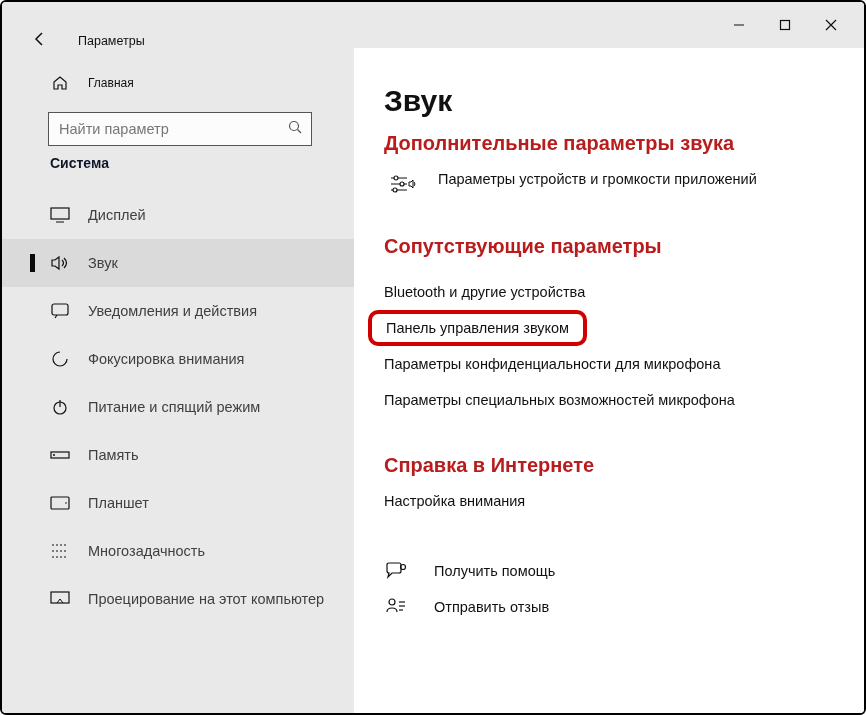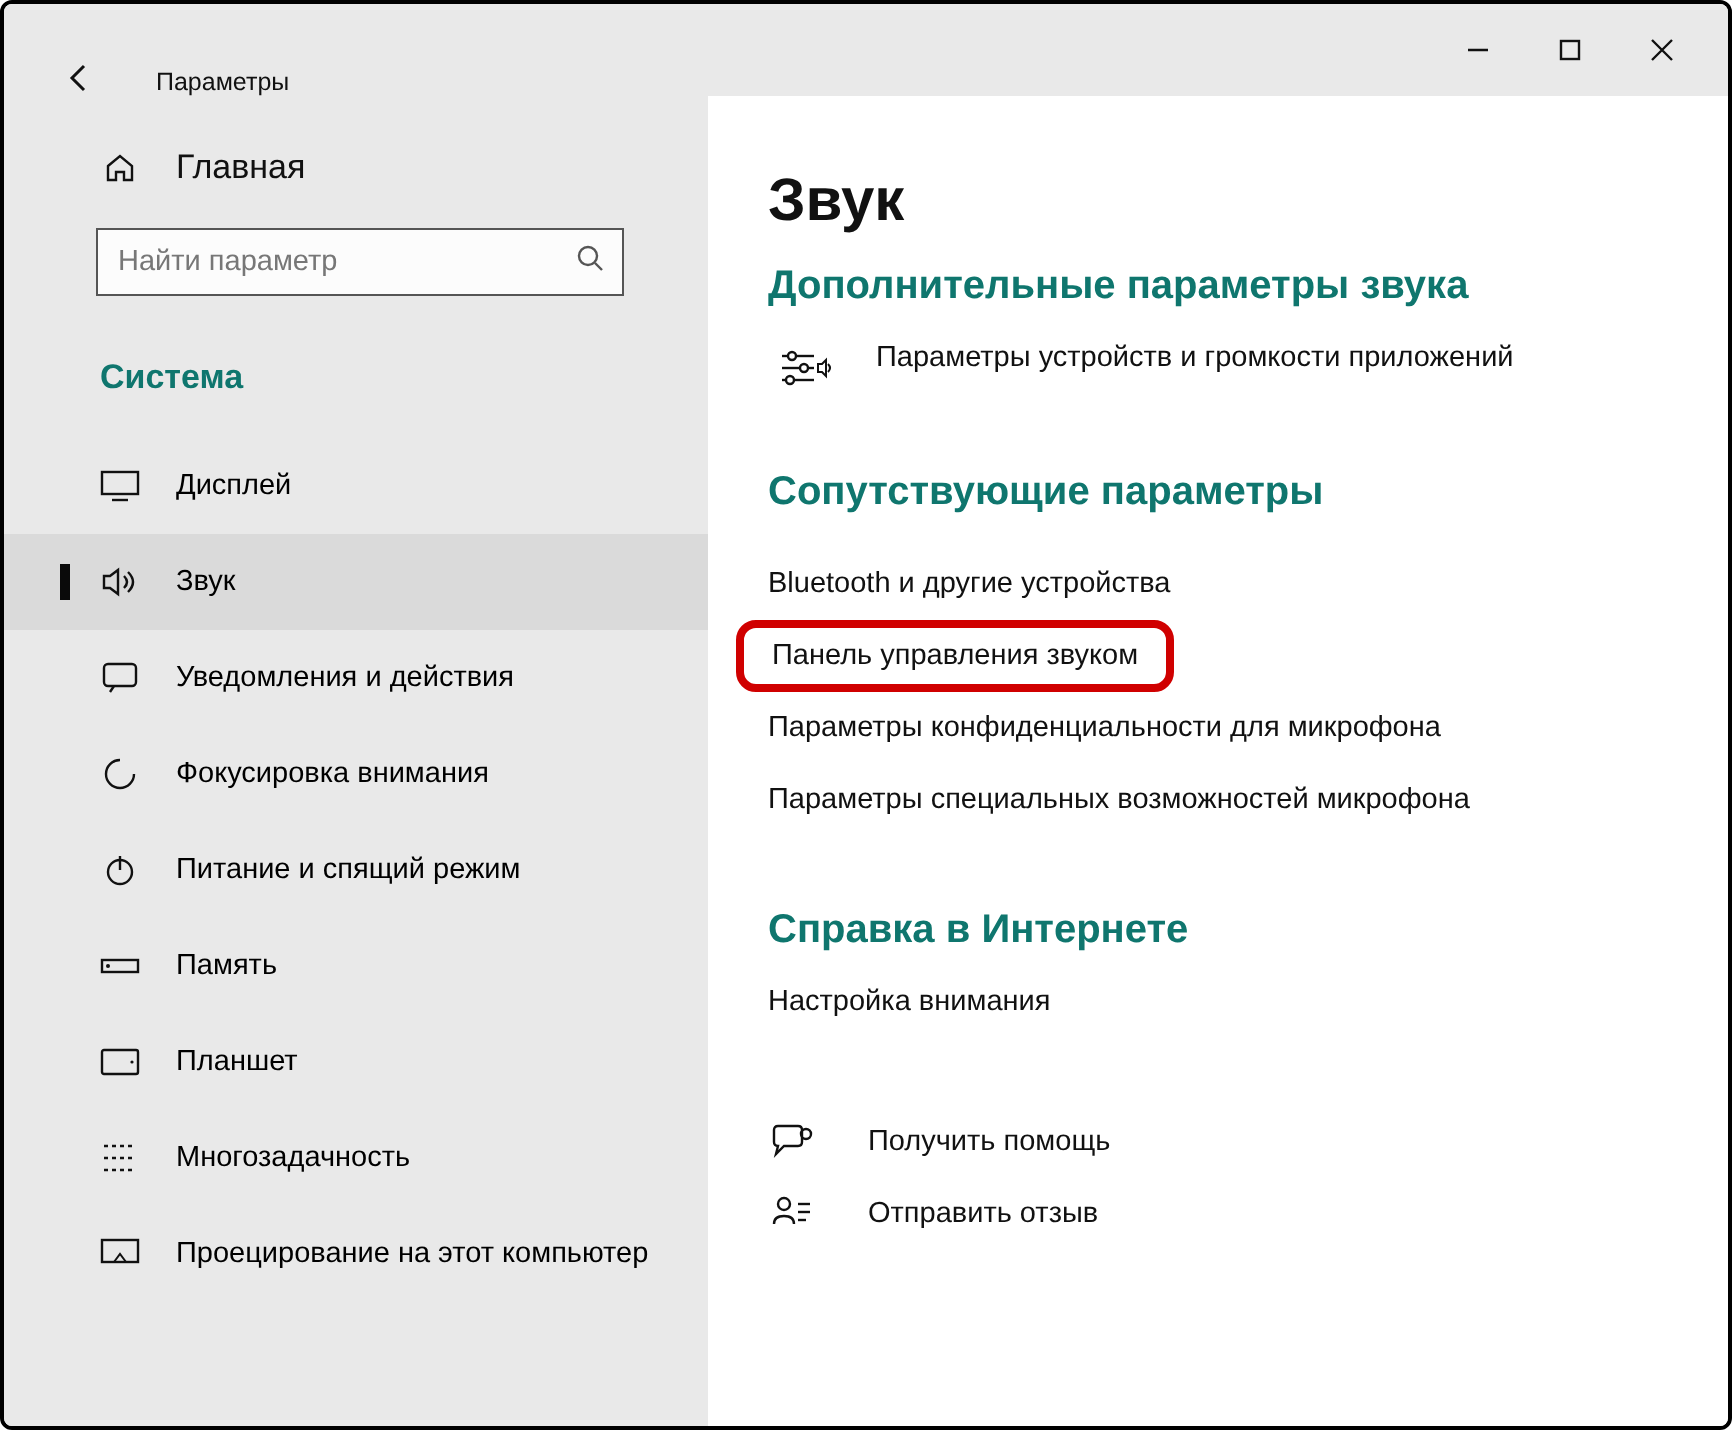--- a/index.html
+++ b/index.html
@@ -60,21 +60,21 @@
     background: #e9e9e9;
     padding: 20px 0 0 0;
     display: flex;
     flex-direction: column;
   }
   .home-row {
     display: flex;
     align-items: center;
     gap: 18px;
     padding: 6px 0 6px 48px;
-    font-size: 17px;
+    font-size: 12px;
     color: #111;
     margin-bottom: 14px;
   }
   .search-wrap {
     margin: 0 42px 0 46px;
   }
   .search-box {
     width: 100%;
     height: 34px;
     border: 1px solid #555;
@@ -87,39 +87,39 @@
     flex: 1;
     border: none;
     outline: none;
     background: transparent;
     font-size: 14.5px;
     color: #666;
     font-style: normal;
   }
   .search-input::placeholder { color: #777; }
   .category {
-    margin: 31px 0 8px 48px;
-    font-size: 17px;
+    margin: 9px 0 8px 48px;
+    font-size: 14px;
     font-weight: 600;
-    color: #0f766e;
+    color: #0f172a;
   }
   .nav {
     display: flex;
     flex-direction: column;
     margin-top: 12px;
   }
   .nav-item {
     position: relative;
     display: flex;
     align-items: center;
     gap: 18px;
     height: 48px;
     padding-left: 48px;
     font-size: 14.5px;
-    color: #000000;
+    color: #404040;
   }
   .nav-item.active {
     background: #dadada;
   }
   .nav-item.active::before {
     content: '';
     position: absolute;
     left: 28px;
     top: 15px;
     width: 5px;
@@ -140,21 +140,21 @@
   }
   h1.page-title {
     font-size: 30px;
     font-weight: 600;
     color: #111;
     margin-bottom: 14px;
   }
   h2.section-title {
     font-size: 20px;
     font-weight: 600;
-    color: #0f766e;
+    color: #b91c1c;
     margin-bottom: 16px;
   }
   .option-row {
     display: flex;
     gap: 16px;
     margin-bottom: 40px;
   }
   .option-icon {
     width: 38px;
     padding-top: 2px;

